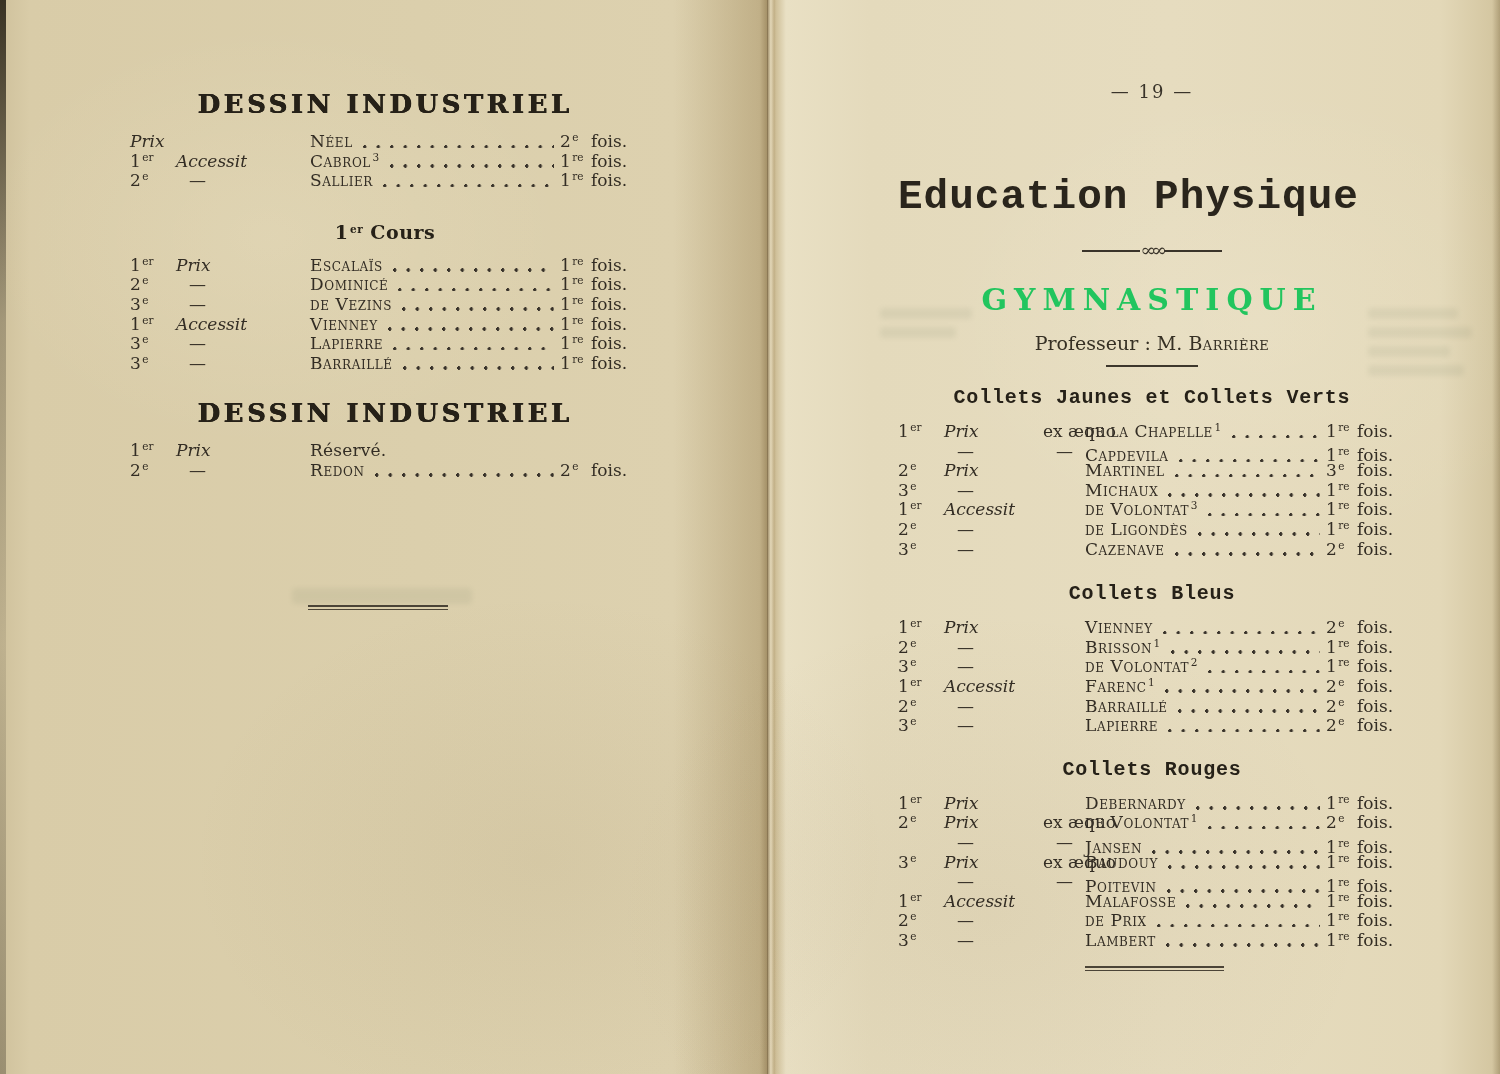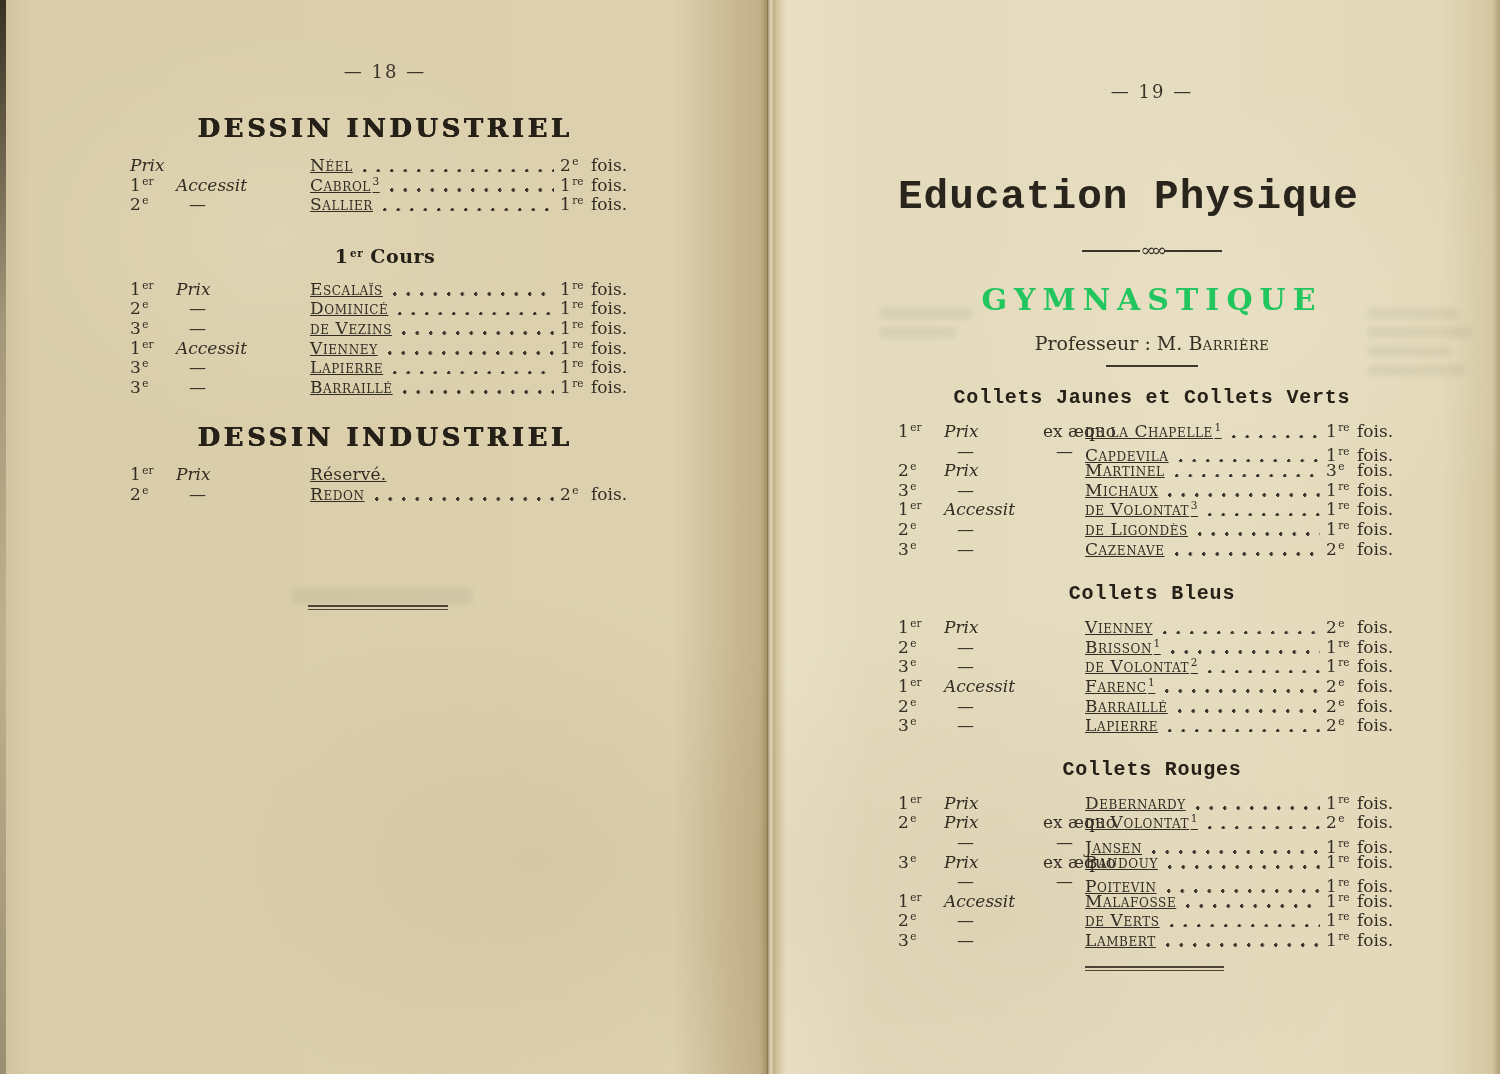--- a/index.html
+++ b/index.html
@@ -69,21 +69,21 @@
   .rank{display:flex;flex:none;}
   .page-left  .rank{width:180px;}
   .page-right .rank{width:187px;}
   .slot{display:inline-block;white-space:nowrap;}
   .s0{width:46px;flex:none;}
   .s1{width:99px;flex:none;}
   .s2{flex:1;}
   .it{font-style:italic;}
   .slot.dash{text-indent:13px;letter-spacing:0;}
   .namewrap{flex:1;display:flex;align-items:baseline;min-width:0;}
-  .name{font-variant:small-caps;letter-spacing:.6px;white-space:nowrap;text-decoration:underline;}
+  .name{font-variant:small-caps;letter-spacing:.6px;white-space:nowrap;}
   .name.plain{font-variant:normal;letter-spacing:.2px;}
   sup{font-size:10.5px;line-height:0;vertical-align:baseline;position:relative;top:-6px;margin-left:1.5px;}
   .dots{flex:1;height:3.6px;align-self:flex-end;margin:0 6px 3.5px 10px;
     background-image:radial-gradient(circle at 1.8px 1.8px, #38322a 1.45px, rgba(0,0,0,0) 1.8px);
     background-size:13.5px 3.6px;background-repeat:repeat-x;}
   .res{flex:none;width:80px;display:flex;align-items:baseline;}
   .resn{display:inline-block;width:31px;}
   .double-rule{position:absolute;height:2px;border-top:2px solid #4b4437;border-bottom:1px solid #4b4437;}
   .rule-18{left:178px;top:545px;width:140px;}
   .rule-19{left:187px;top:886px;width:139px;}
@@ -107,21 +107,20 @@
   </div>
   <div class="ghost" style="left:880px;top:300px;width:100px;">
     <div class="bar" style="width:92px"></div>
       <div class="bar" style="width:76px"></div>
   </div>
   <div class="ghost" style="left:292px;top:580px;width:190px;">
     <div class="bar" style="width:180px;height:16px"></div>
   </div>
 
   <section class="page page-left">
-    <div class="pagenum">— 18 —</div>
     <div class="sections">
         <div class="section sec-fat">
           <h3 class="sec-h fat">DESSIN  INDUSTRIEL</h3>
           <div class="rows">
             <div class="row">
               <span class="rank">
                 <span class="slot s0 it">Prix</span>
               </span>
               <span class="namewrap">
                 <span class="name">Néel</span>
@@ -582,21 +581,21 @@
                 <span class="resn">1<sup class="">re</sup></span>
                 <span class="w">fois.</span>
               </span>
             </div>
             <div class="row">
               <span class="rank">
                 <span class="slot s0">2<sup class="">e</sup></span>
                 <span class="slot s1 dash">—</span>
               </span>
               <span class="namewrap">
-                <span class="name">de Verts</span>
+                <span class="name">de Prix</span>
                 <span class="dots"></span>
               </span>
               <span class="res">
                 <span class="resn">1<sup class="">re</sup></span>
                 <span class="w">fois.</span>
               </span>
             </div>
             <div class="row">
               <span class="rank">
                 <span class="slot s0">3<sup class="">e</sup></span>

